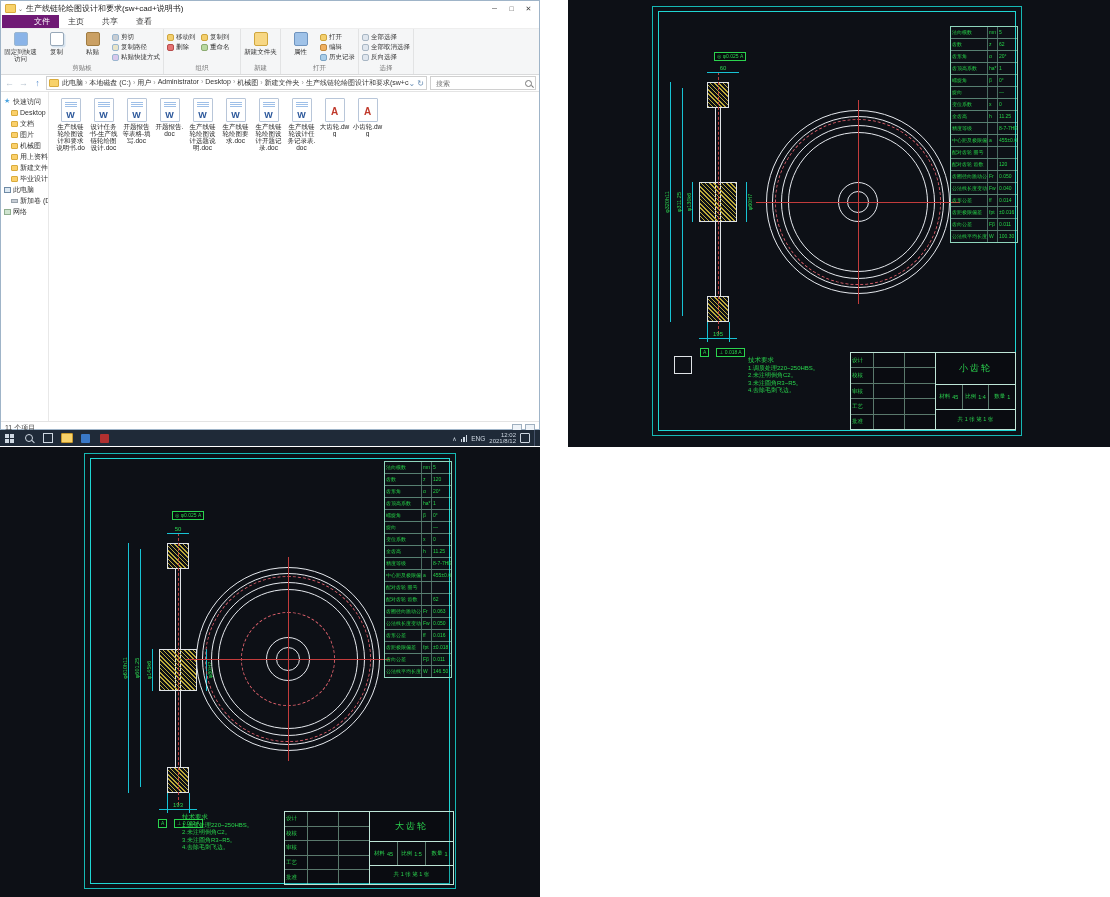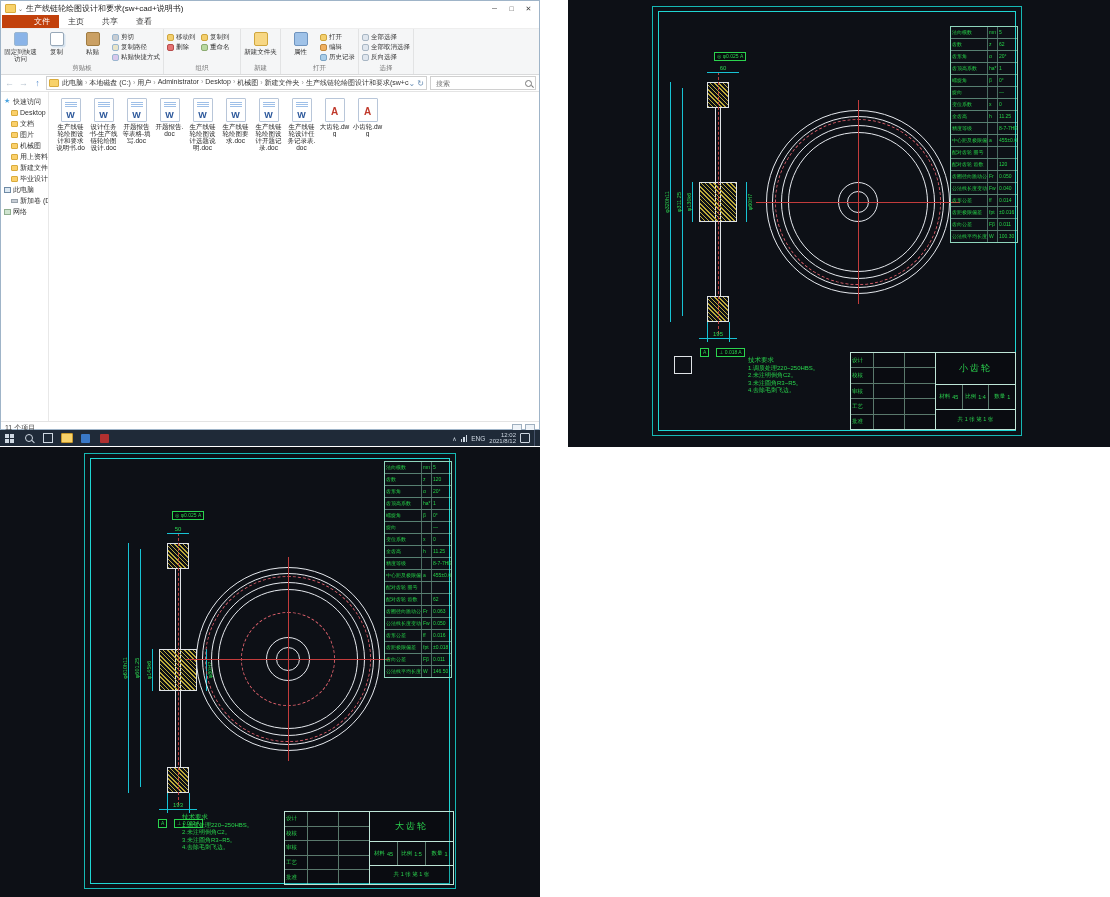--- a/index.html
+++ b/index.html
@@ -7,21 +7,21 @@
 
   
   .explorer{position:absolute;left:0;top:0;width:540px;height:430px;background:#fff;border:1px solid #9fb4c8;box-sizing:border-box;color:#333;}
   .titlebar{height:14px;display:flex;align-items:center;padding:0 2px;background:#fff;}
   .qat-ic{width:9px;height:7px;background:#f8d26a;border:1px solid #d9ab3c;border-radius:1px;margin:0 2px;flex:none;}
   .qat-caret{font-size:6px;color:#666;margin-right:3px;}
   .tb-title{flex:1;font-size:8px;color:#222;white-space:nowrap;overflow:hidden;}
   .winbtn{width:17px;text-align:center;font-size:7px;color:#444;line-height:13px;}
   .tabs{display:flex;height:13px;align-items:flex-end;border-bottom:1px solid #eee;padding-left:1px;}
   .tab{padding:1px 9px;font-size:8px;color:#333;}
-  .tab.file{background:#c2410c;color:#fff;padding-left:32px;}
+  .tab.file{background:#701a75;color:#fff;padding-left:32px;}
   .ribbon{background:#f5f6f7;border-bottom:1px solid #d9dadb;display:flex;height:46px;box-sizing:border-box;}
   .rgroup{display:flex;flex-direction:column;border-right:1px solid #e2e3e4;padding:2px 3px 0 3px;}
   .rg-body{flex:1;display:flex;align-items:flex-start;gap:3px;}
   .rg-label{text-align:center;font-size:6.5px;color:#777;padding:1px 0;}
   .rbtn-big{display:flex;flex-direction:column;align-items:center;width:33px;font-size:6.5px;color:#333;text-align:center;line-height:7px;padding-top:1px;}
   .rbtn-big .ric{width:14px;height:14px;margin-bottom:2px;}
   .smallcol{display:flex;flex-direction:column;gap:1px;padding-top:2px;}
   .smallgrid{display:flex;flex-wrap:wrap;width:70px;gap:1px;padding-top:2px;}
   .smallgrid .rbtn-small{width:33px;}
   .rbtn-small{display:flex;align-items:center;gap:2px;font-size:6.5px;height:9px;color:#333;white-space:nowrap;overflow:hidden;}

